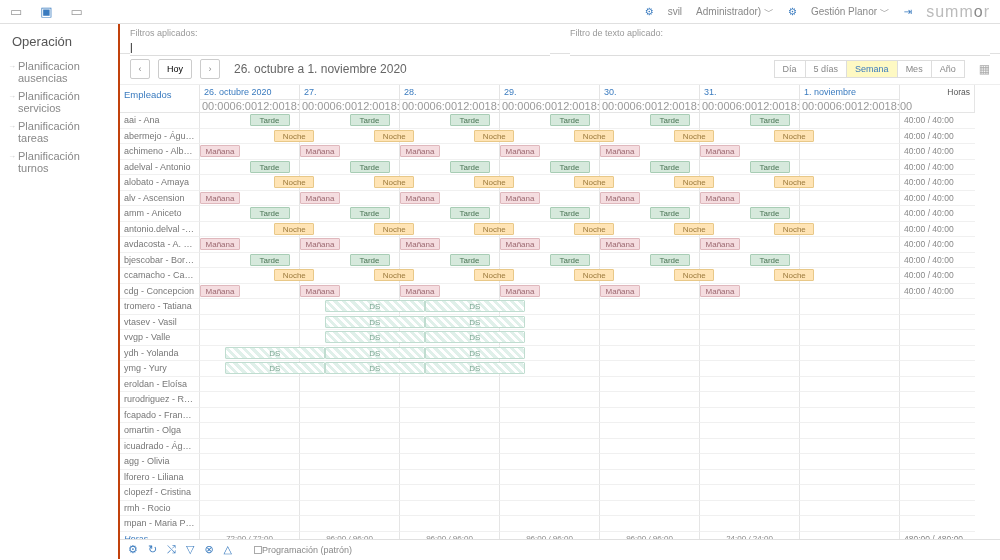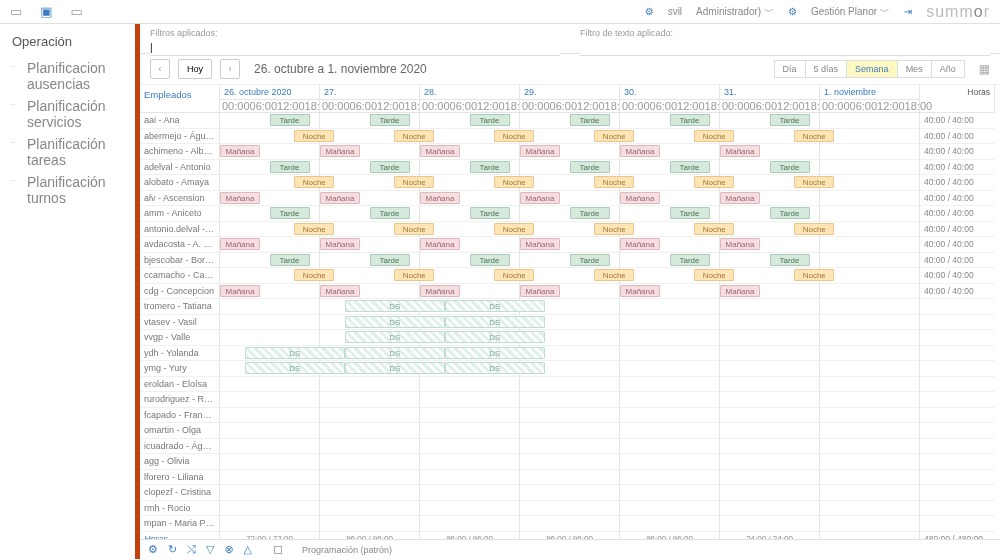--- a/index.html
+++ b/index.html
@@ -6,23 +6,23 @@
 body{width:1000px;height:560px;background:#fff;overflow:hidden;font-size:10px;color:#555}
 .topbar{height:24px;border-bottom:1px solid #e0e0e0;display:flex;align-items:center;padding:0 10px;justify-content:space-between}
 .topbar-left{display:flex;gap:18px}
 .topbar-left span{color:#999;font-size:13px}
 .topbar-left span.active{color:#3a7bbf}
 .topbar-right{display:flex;align-items:center;gap:14px;color:#888}
 .topbar-right .gear{color:#3a7bbf}
 .logo{font-family:Arial;font-size:16px;font-weight:300;color:#bbb;letter-spacing:1px}
 .logo b{color:#888}
 .main{display:flex;height:535px}
-.sidebar{width:140px;border-right:5px solid #c2410c;padding:10px 0}
+.sidebar{width:120px;border-right:2px solid #c2410c;padding:10px 0}
 .sidebar h3{font-size:13px;font-weight:500;color:#555;padding:0 12px 8px}
-.side-item{padding:3px 12px 3px 27px;font-size:14px;color:#888;cursor:pointer;position:relative}
+.side-item{padding:3px 12px 3px 18px;font-size:11px;color:#888;cursor:pointer;position:relative}
 .side-item.active{color:#3a7bbf}
 .side-item::before{content:"→";position:absolute;left:8px;color:#ccc;font-size:8px;top:4px}
 .content{flex:1;display:flex;flex-direction:column;overflow:hidden}
 .filters{display:flex;border-bottom:1px solid #e0e0e0;height:30px}
 .filter-box{flex:1;padding:4px 10px;font-size:9px;color:#999}
 .filter-box input{width:100%;border:none;border-bottom:1px solid #ddd;font-size:10px;padding:2px 0;outline:none;margin-top:2px}
 .datebar{display:flex;align-items:center;padding:5px 10px;gap:8px;border-bottom:1px solid #eee}
 .nav-btn{width:20px;height:20px;border:1px solid #ccc;background:#fff;border-radius:2px;font-size:9px;color:#888;cursor:pointer;display:flex;align-items:center;justify-content:center}
 .hoy-btn{padding:0 8px;height:20px;border:1px solid #ccc;background:#fff;border-radius:2px;font-size:9px;cursor:pointer}
 .date-range{font-size:12px;color:#666;margin-left:6px}
@@ -41,21 +41,21 @@
 .day-cell{border-right:1px solid #e5e5e5;border-bottom:1px solid #f0f0f0;position:relative;height:15.5px;display:flex;align-items:center}
 .hours-cell{border-bottom:1px solid #f0f0f0;text-align:left;padding:2px 4px;font-size:8.5px;color:#888;height:15.5px}
 .shift{position:absolute;height:12px;line-height:12px;font-size:8px;text-align:center;border-radius:1px;top:1px}
 .s-tarde{background:#d6e9dc;border:1px solid #a8cdb5;color:#4a7555}
 .s-noche{background:#ffe4b5;border:1px solid #e8c888;color:#9c7a3c}
 .s-manana{background:#f5dde0;border:1px solid #dfb8bd;color:#9c6870}
 .s-ds{background:repeating-linear-gradient(45deg,#e0f0ea,#e0f0ea 3px,#fff 3px,#fff 6px);color:#7aa590;border:1px solid #c0ddd0}
 .totals-row .emp-cell{color:#3a7bbf;font-style:italic}
 .totals-row .day-cell{text-align:center;justify-content:center;font-size:8px;color:#888}
 .statusbar{height:20px;border-top:1px solid #e0e0e0;display:flex;align-items:center;padding:0 8px;gap:10px;color:#3a7bbf;font-size:11px}
-.statusbar .legend{color:#888;font-size:9px;margin-left:12px;display:flex;align-items:center;gap:20px}
+.statusbar .legend{color:#888;font-size:9px;margin-left:12px;display:flex;align-items:center;gap:0}
 .legend-dot{width:8px;height:8px;background:#fff;border:1px solid #aaa}
 </style>
 </head>
 <body>
 
 <div class="topbar">
   <div class="topbar-left">
     <span>▭</span>
     <span class="active">▣</span>
     <span>▭</span>

